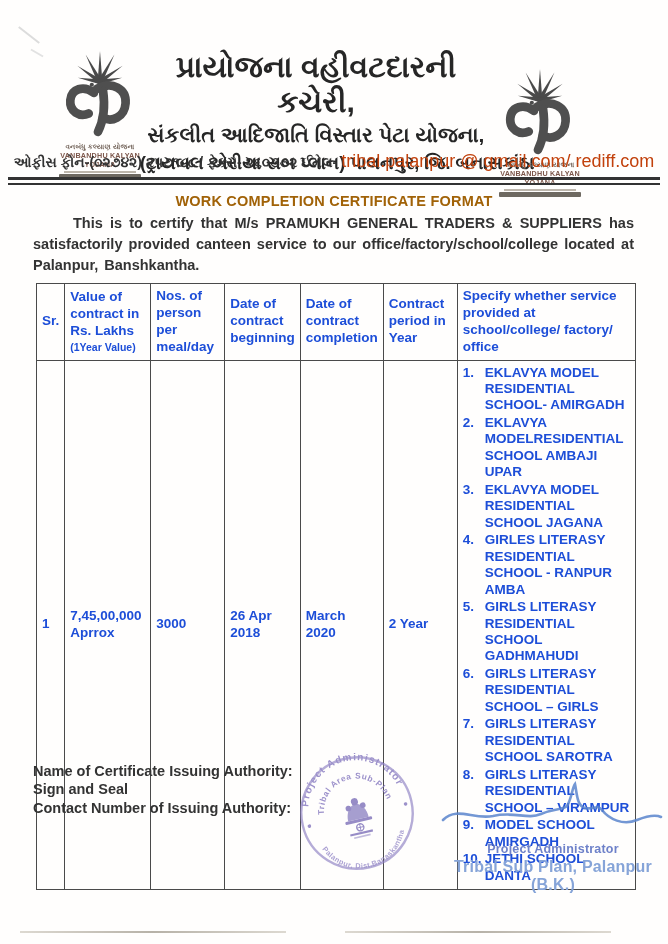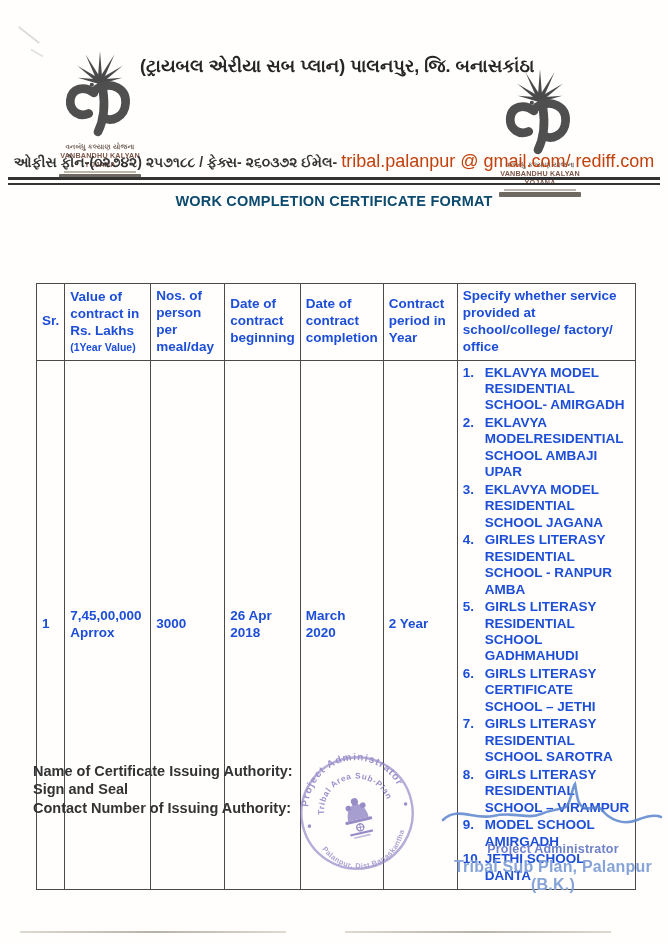--- a/index.html
+++ b/index.html
@@ -28,21 +28,21 @@
   .org-line3{font-size:18px;font-weight:bold;margin-top:6px;white-space:nowrap;}
 
   .contact-line{position:absolute;top:151px;left:0;width:100%;text-align:center;font-size:14px;color:#333;}
   .contact-guj{font-weight:bold;}
   .contact-email{font-weight:normal;font-size:18px;color:#c2410c;}
 
   .double-rule{position:absolute;top:177px;left:8px;right:8px;height:3px;
                border-top:3px solid #333;border-bottom:2px solid #333;}
 
   .doc-title{position:absolute;top:193px;left:0;width:100%;text-align:center;
-             font-size:14.5px;font-weight:bold;color:#0c4a6e;letter-spacing:.2px;}
+             font-size:14.5px;font-weight:bold;color:#a16207;letter-spacing:.2px;}
 
   .certify{position:absolute;top:213px;left:33px;width:601px;font-size:14.5px;font-weight:bold;
            color:#333;text-align:justify;line-height:1.45;margin:0;text-indent:40px;word-spacing:2px;}
 
   
   table.main{position:absolute;top:283px;left:36px;border-collapse:collapse;table-layout:fixed;}
   table.main th,table.main td{border:1.5px solid #4a4a4a;font-size:13.5px;font-weight:bold;color:#1d4ed8;
            padding:4px 5px;vertical-align:middle;text-align:left;line-height:1.25;}
   table.main th{height:66px;}
   td.sr-cell{text-align:center;padding-left:2px;padding-right:2px;}
@@ -93,20 +93,22 @@
         <path d="M43,40 C45,54 44,68 38,80"></path>
       </g>
     </svg>
     <div class="logo-caption-guj">વનબંધુ કલ્યાણ યોજના</div>
     <div class="logo-caption-eng">VANBANDHU KALYAN YOJANA</div>
     <div class="logo-tinybar1"></div>
     <div class="logo-tinybar2"></div>
   </div>
 
   <div class="org-block">
+    <div class="org-line1">પ્રાયોજના વહીવટદારની કચેરી,</div>
+    <div class="org-line2">સંકલીત આદિજાતિ વિસ્તાર પેટા યોજના,</div>
     <div class="org-line3">(ટ્રાયબલ એરીયા સબ પ્લાન) પાલનપુર, જિ. બનાસકાંઠા</div>
   </div>
 
   <div class="logo-block logo-right">
     <svg width="88" height="88" viewBox="0 0 80 86">
       <g fill="#4a4a4a" transform="translate(40,31)">
         <path d="M-2.5,2 L0,-30 L2.5,2 Z"></path>
         <path d="M-2.5,2 L0,-30 L2.5,2 Z" transform="rotate(-28)"></path>
         <path d="M-2.5,2 L0,-30 L2.5,2 Z" transform="rotate(28)"></path>
         <path d="M-2.5,2 L0,-27 L2.5,2 Z" transform="rotate(-55)"></path>
@@ -130,20 +132,21 @@
   </div>
 
   <div class="contact-line">
     <span class="contact-guj">ઓફીસ ફોન-(૦૨૭૪૨) ૨૫૭૧૮૮ / ફેક્સ- ૨૬૦૩૭૨ ઈમેલ-</span>
     <span class="contact-email">tribal.palanpur @ gmail.com/ rediff.com</span>
   </div>
 
   <div class="double-rule"></div>
 
   <div class="doc-title">WORK COMPLETION CERTIFICATE FORMAT</div>
+  <p class="certify">This is to certify that M/s PRAMUKH GENERAL TRADERS &amp; SUPPLIERS has satisfactorily provided canteen service to our office/factory/school/college located at Palanpur, Banshkantha.</p>
 
   <table class="main">
     <colgroup>
       <col style="width:26px">
         <col style="width:86px">
         <col style="width:74px">
         <col style="width:74px">
       <col style="width:82px">
         <col style="width:74px">
         <col style="width:178px">
@@ -190,21 +193,21 @@
               <div class="svc-item">
             <span class="svc-num">4.</span>
             <span class="svc-text">GIRLES LITERASY RESIDENTIAL SCHOOL - RANPUR AMBA</span>
           </div>
               <div class="svc-item">
             <span class="svc-num">5.</span>
             <span class="svc-text">GIRLS LITERASY RESIDENTIAL SCHOOL GADHMAHUDI</span>
           </div>
               <div class="svc-item">
             <span class="svc-num">6.</span>
-            <span class="svc-text">GIRLS LITERASY CERTIFICATE SCHOOL – JETHI</span>
+            <span class="svc-text">GIRLS LITERASY RESIDENTIAL SCHOOL – GIRLS</span>
           </div>
               <div class="svc-item">
             <span class="svc-num">7.</span>
             <span class="svc-text">GIRLS LITERASY RESIDENTIAL SCHOOL SAROTRA</span>
           </div>
               <div class="svc-item">
             <span class="svc-num">8.</span>
             <span class="svc-text">GIRLS LITERASY RESIDENTIAL SCHOOL – VIRAMPUR</span>
           </div>
               <div class="svc-item">

